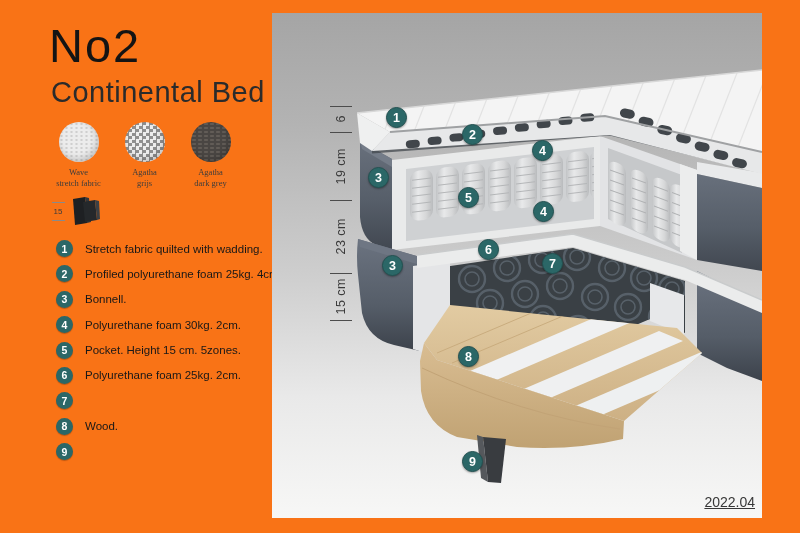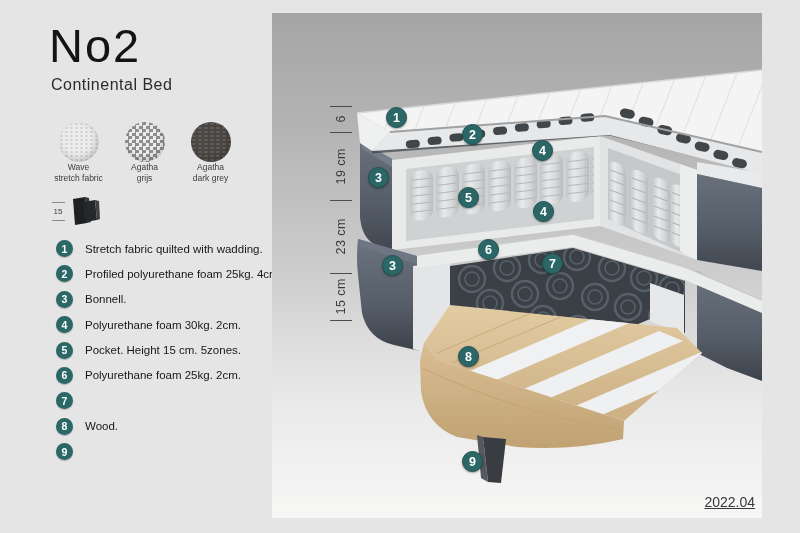--- a/index.html
+++ b/index.html
@@ -1,39 +1,39 @@
 <!DOCTYPE html>
 <html><head>
 <meta charset="utf-8">
 <style>
   html,body{margin:0;padding:0;background:#fff;}
-  #stage{position:relative;width:800px;height:533px;background:#e5e5e5;overflow:hidden;
+  #stage{position:relative;width:800px;height:533px;background:#f97316;overflow:hidden;
          font-family:"Liberation Sans",sans-serif;color:#1a1a1a;}
 
   
   .left-panel{position:absolute;left:0;top:0;width:272px;height:533px;}
   .title{position:absolute;left:49px;top:18px;font-size:47px;font-weight:300;
          letter-spacing:2px;color:#141414;}
-  .subtitle{position:absolute;left:51px;top:76px;font-size:16px;font-weight:300;
+  .subtitle{position:absolute;left:51px;top:76px;font-size:29px;font-weight:300;
             letter-spacing:.5px;color:#2b2b2b;}
 
   .swatches{position:absolute;left:52px;top:122px;display:flex;gap:13px;}
   .swatch{width:53px;text-align:center;}
   .swatch-circle{width:40px;height:40px;border-radius:50%;margin:0 auto;
                  box-shadow:inset -2px -3px 6px rgba(0,0,0,.18);}
   .sw-wave{background-color:#ececec;
            background-image:radial-gradient(#cfcfcf 1px, transparent 1.4px);
            background-size:5px 4px;}
   .sw-grijs{background-color:#e8e8e8;
             background-image:conic-gradient(#8f8f8f 25%, #ededed 0 50%, #8f8f8f 0 75%, #ededed 0);
             background-size:7px 7px;}
   .sw-dark{background-color:#4a4643;
            background-image:radial-gradient(#625c57 1.6px, transparent 2.1px);
            background-size:6px 4px;}
-  .swatch-label{font-size:8.5px;line-height:1.25;color:#3c3c3c;}
+  .swatch-label{margin-top:5px;font-size:8.5px;line-height:1.25;color:#3c3c3c;font-family:Liberation Serif, serif;}
 
   .leg-spec{position:absolute;left:50px;top:194px;display:flex;align-items:center;gap:0;}
   .leg-ruler{display:flex;flex-direction:column;align-items:center;width:16px;}
   .leg-ruler .tick{width:13px;height:1px;background:#8a8a8a;}
   .leg-ruler .val{font-size:8px;color:#3c3c3c;padding:4px 0;}
 
   .legend{position:absolute;left:56px;top:240px;}
   .legend-item{display:flex;align-items:center;gap:12px;height:17px;margin-bottom:8.4px;}
   .badge-s{width:17px;height:17px;border-radius:50%;background:#2b6767;color:#fff;
            font-size:10.5px;font-weight:bold;display:flex;align-items:center;

